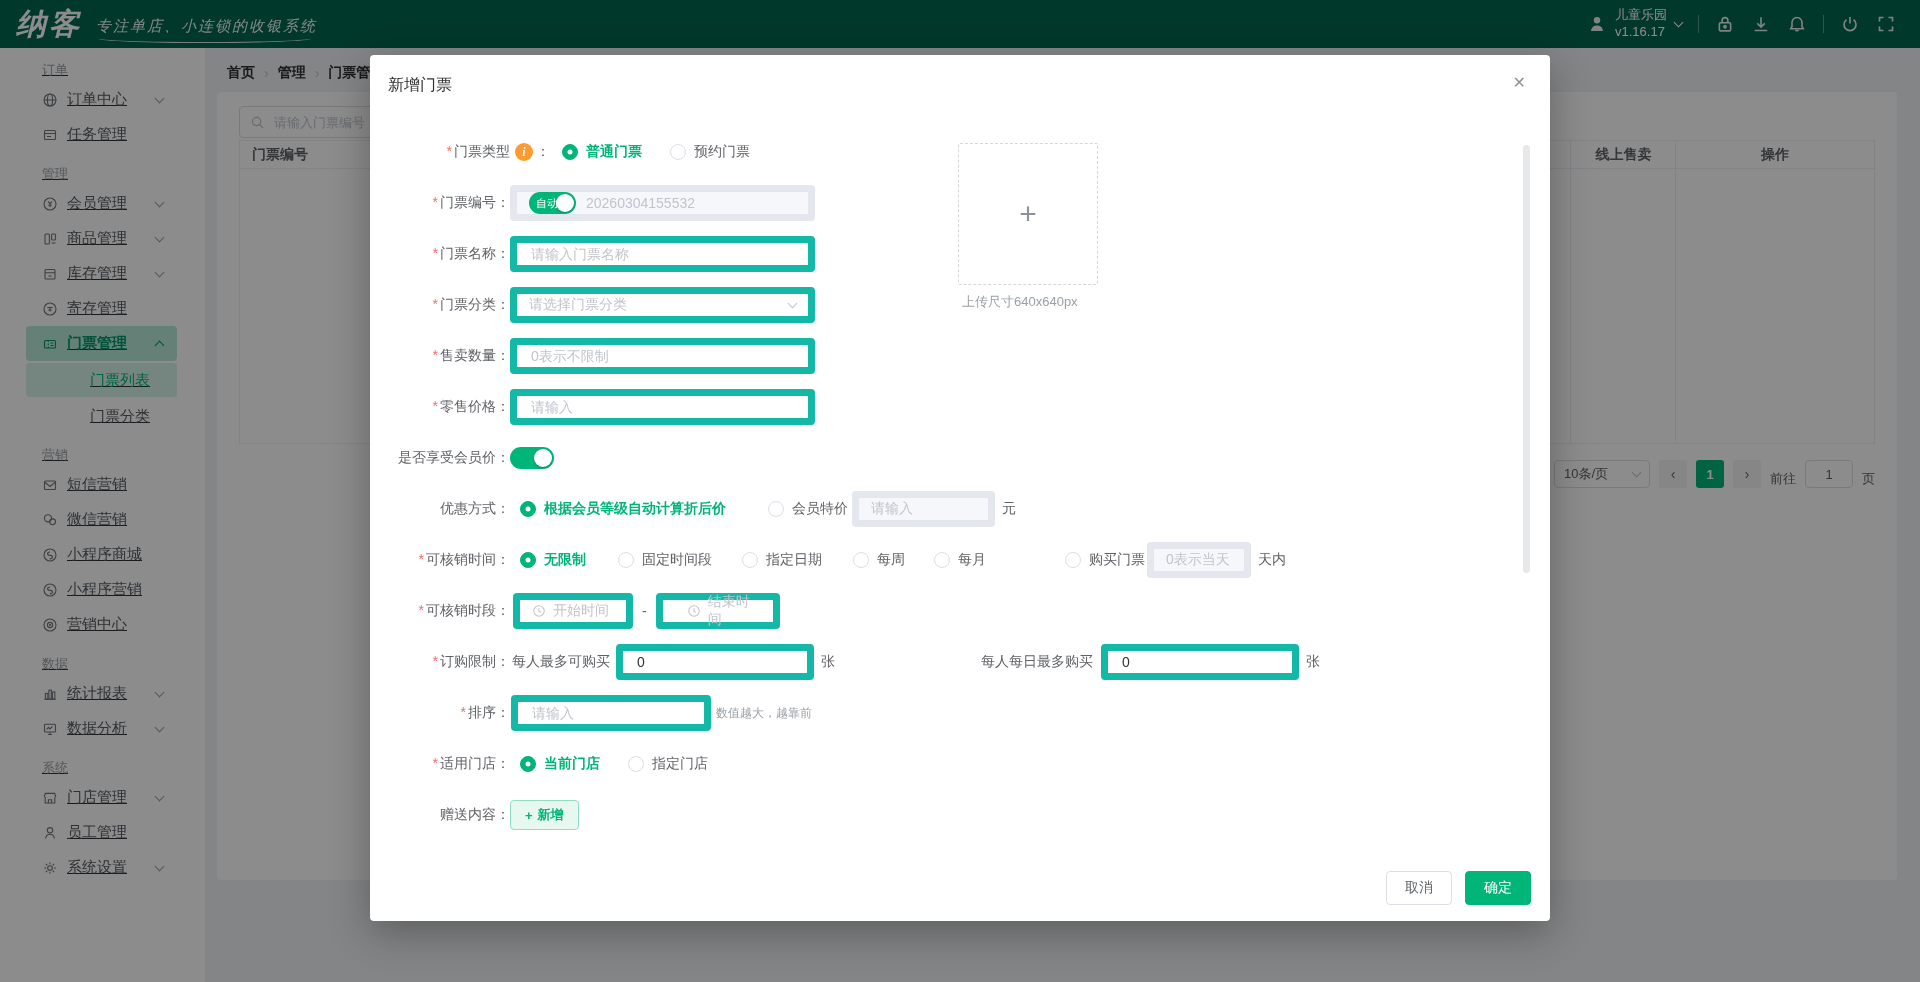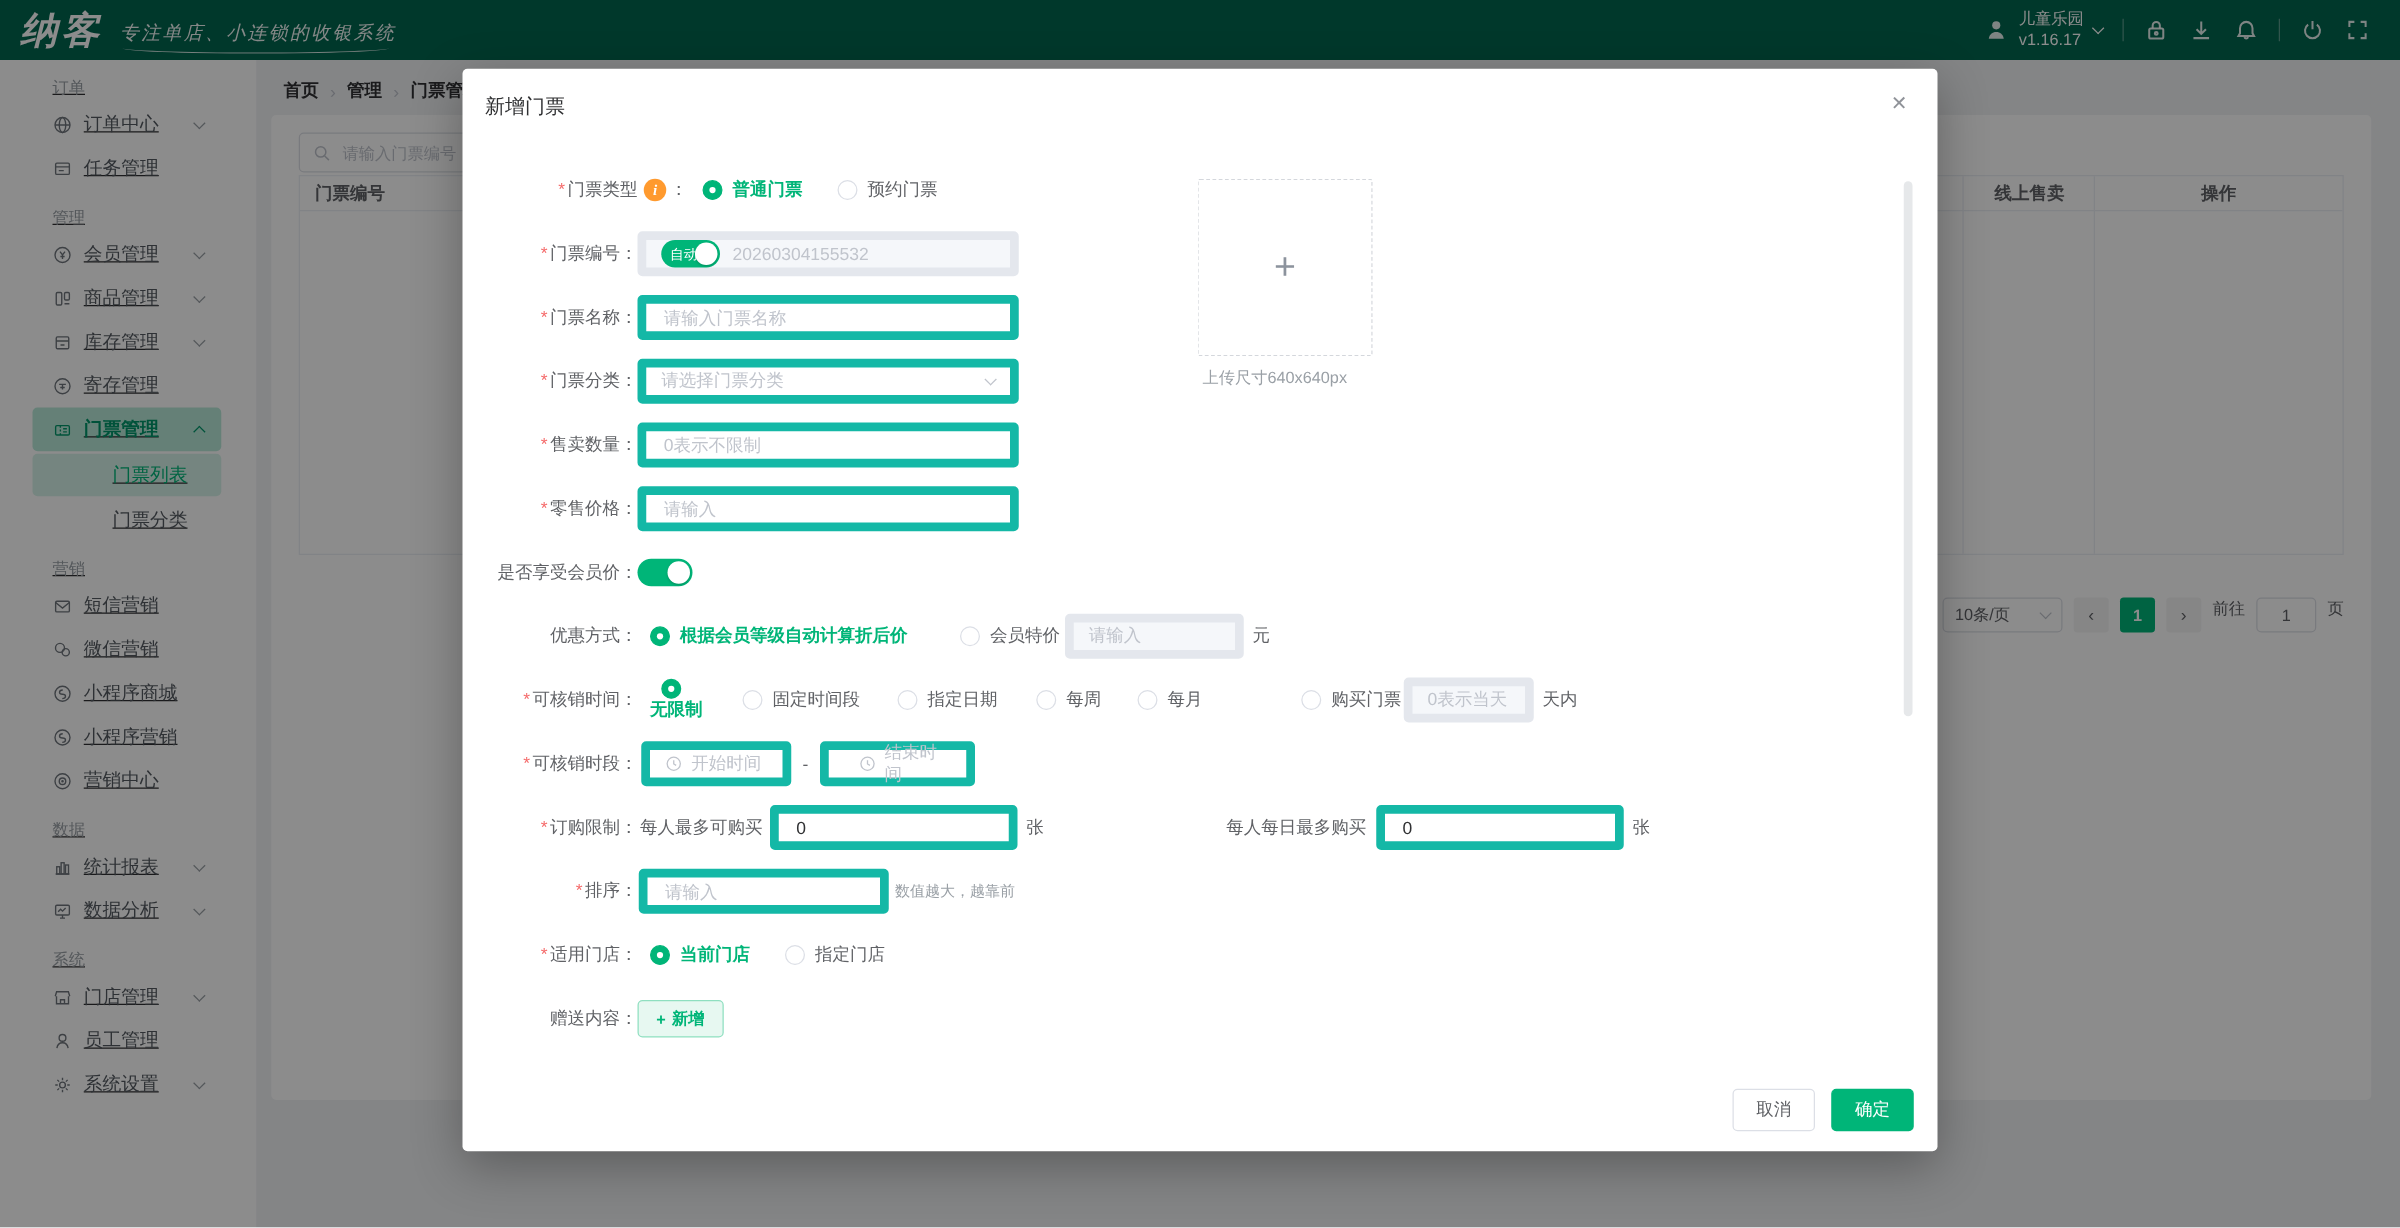--- a/index.html
+++ b/index.html
@@ -51,21 +51,21 @@
     border-radius:4px; display:flex; align-items:center; padding:0 10px; gap:7px; background:#fff; }
   .search input { border:none; outline:none; font-size:13px; width:100%; background:transparent; }
   .search input::placeholder { color:#c0c4cc; }
   .bg-table { position:absolute; left:22px; right:22px; top:48px; height:304px; border:1px solid #ebeef5; }
   .bg-thead { height:28px; display:flex; align-items:center; border-bottom:1px solid #ebeef5;
     font-weight:bold; color:#606266; font-size:14px; }
   .th-code { flex:1; padding-left:12px; }
   .th-online { width:105px; text-align:center; }
   .th-ops { width:198px; text-align:center; }
   .col-line { position:absolute; top:0; bottom:0; width:1px; background:#ebeef5; }
-  .pagination { position:absolute; right:22px; top:386px; display:flex; align-items:flex-start; gap:9px; font-size:13px; color:#606266; }
+  .pagination { position:absolute; right:22px; top:368px; display:flex; align-items:flex-end; gap:9px; font-size:13px; color:#606266; }
   .pg-size { width:96px; height:28px; border:1px solid #dcdfe6; border-radius:4px; display:flex;
     align-items:center; justify-content:space-between; padding:0 9px; cursor:pointer; }
   .pg-size .chev { color:#c0c4cc; }
   .pg-btn { width:28px; height:28px; background:#f4f4f5; border-radius:3px; display:flex; align-items:center;
     justify-content:center; color:#606266; cursor:pointer; font-size:14px; }
   .pg-cur { width:28px; height:28px; background:#00b578; border-radius:3px; display:flex; align-items:center;
     justify-content:center; color:#fff; font-weight:bold; cursor:pointer; }
   .pg-goto-input { width:48px; height:28px; border:1px solid #dcdfe6; border-radius:4px; text-align:center;
     font-size:13px; color:#606266; outline:none; }
 
@@ -505,21 +505,21 @@
         <span class="radio-label">会员特价</span>
       </div>
       <div class="inp disabled w143">
         <span class="ph">请输入</span>
       </div>
       <span class="unit">元</span>
     </div>
 
     <div class="frow">
       <div class="flabel colon req"><span class="star">*</span><span>可核销时间</span></div>
-      <div class="radio-group sel pl10" style="margin-right:32px;flex-direction:column;">
+      <div class="radio-group sel pl10" style="margin-right:32px;">
         <span class="radio sel"></span>
         <span class="radio-label">无限制</span>
       </div>
       <div class="radio-group" style="margin-right:30px;">
         <span class="radio"></span>
         <span class="radio-label">固定时间段</span>
       </div>
       <div class="radio-group" style="margin-right:31px;">
         <span class="radio"></span>
         <span class="radio-label">指定日期</span>

